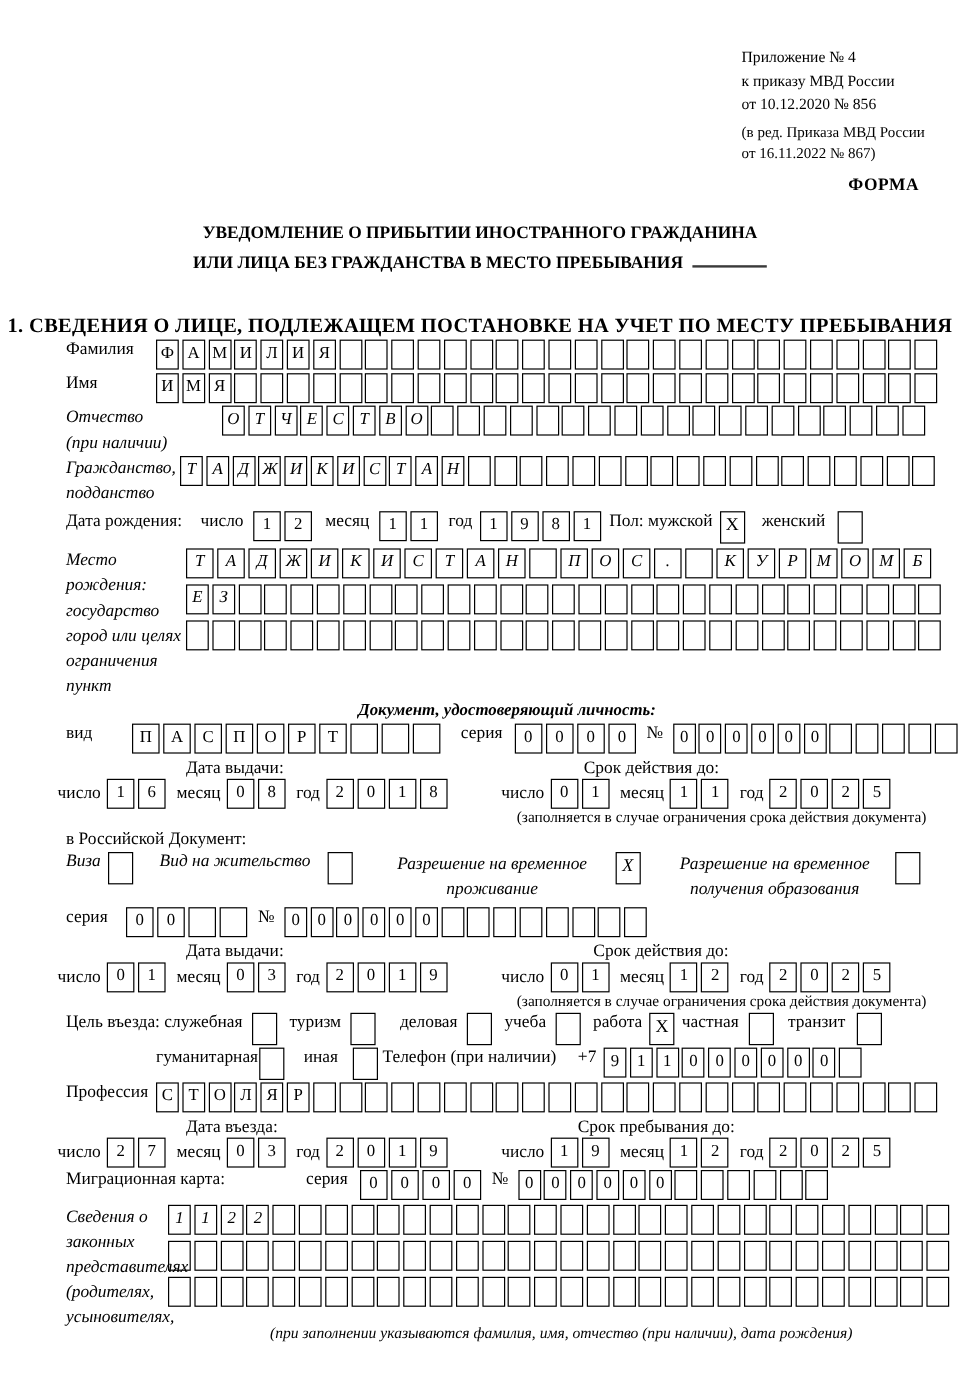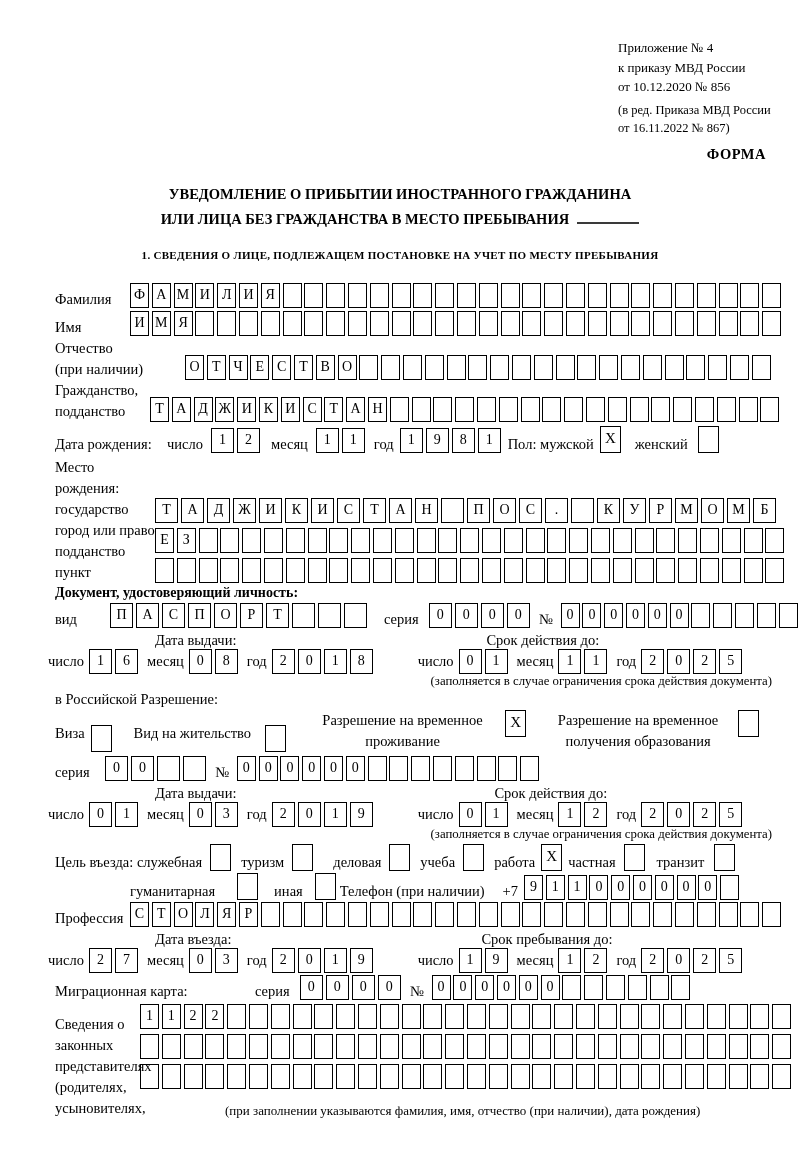--- a/index.html
+++ b/index.html
@@ -3,34 +3,34 @@
 <meta charset="utf-8">
 <style>
   html,body{margin:0;padding:0;background:#fff;}
   .page{position:relative;width:800px;height:1163px;background:#ffffff;overflow:hidden;
         font-family:"Liberation Serif","DejaVu Serif",serif;color:#000;font-size:14.5px;}
   .hdr{position:absolute;top:38px;left:618px;font-size:13px;line-height:1.5;}
   .hdr .ed{margin-top:4px;font-size:12.5px;line-height:1.45;}
   .forma{position:absolute;top:146px;left:0;width:766px;text-align:right;font-weight:bold;font-size:14.5px;letter-spacing:.5px;}
   .title{position:absolute;top:182px;left:0;width:100%;text-align:center;font-weight:bold;font-size:14.5px;line-height:1.75;}
   .uline{display:inline-block;width:62px;border-bottom:2.2px solid #3a3a3a;height:.85em;margin-left:8px;}
-  .sec{position:absolute;top:249px;left:0;width:100%;text-align:center;font-weight:bold;font-size:11px;letter-spacing:.3px;}
+  .sec{position:absolute;top:262px;left:0;width:100%;text-align:center;font-weight:bold;font-size:17px;letter-spacing:.3px;}
   .form{position:absolute;top:283px;left:55px;width:735px;}
-  .row{display:flex;align-items:flex-end;}
-  .rowt{display:flex;align-items:flex-end;}
+  .row{display:flex;align-items:flex-start;}
+  .rowt{display:flex;align-items:flex-start;font-style:italic;}
   .cells{display:flex;flex:none;}
   .cell{box-sizing:border-box;flex:none;width:19px;height:25px;border:1.6px solid #000;margin-right:2.8px;
         text-align:center;font-size:14px;line-height:21px;overflow:hidden;}
   .wide .cell{width:23px;margin-right:3px;}
   .cb{box-sizing:border-box;flex:none;width:21px;height:27px;border:1.6px solid #000;text-align:center;
       font-size:15px;line-height:23px;}
   .lb{flex:none;}
   .lbcol{flex:none;line-height:21px;}
   .bold{font-weight:bold;}
-  .center{text-align:left;}
+  .center{text-align:center;font-style:italic;}
   .note{font-size:12.8px;}
   .mb3{margin-bottom:3px;} .mb2{margin-bottom:2px;} .mb4{margin-bottom:4px;} .mb0{margin-bottom:0;}
   .dg{display:flex;align-items:center;}
   .dg .lb{margin-right:5px;margin-left:6px;}
   .dg .lb:first-child{margin-left:0;}
   .opt{display:flex;align-items:flex-start;}
   .optlbl{text-align:center;line-height:21px;}
 </style>
 </head>
 <body>
@@ -226,22 +226,22 @@
       <span class="lb" style="margin-left:4px;margin-right:6px">Пол: мужской</span>
       <span class="cb">X</span>
       <span class="lb" style="margin:0 10px 0 14px">женский</span>
       <span class="cb"></span>
     </div>
 
     <div class="rowt mb2" style="margin-top:4px">
       <div class="lbcol" style="width:100px">
         <div>Место рождения:</div>
         <div>государство</div>
-        <div>город или право</div>
-        <div>подданство пункт</div>
+        <div>город или целях</div>
+        <div>ограничения пункт</div>
       </div>
       <div>
         <div class="cells wide" style="margin-bottom:5px">
             <span class="cell">Т</span>
             <span class="cell">А</span>
             <span class="cell">Д</span>
             <span class="cell">Ж</span>
             <span class="cell">И</span>
             <span class="cell">К</span>
             <span class="cell">И</span>
@@ -408,21 +408,21 @@
             <span class="cell">2</span>
             <span class="cell">0</span>
             <span class="cell">2</span>
             <span class="cell">5</span>
           </div>
       </div>
     </div>
 
     <div class="note mb2" style="text-align:right;padding-right:18px">(заполняется в случае ограничения срока действия документа)</div>
 
-    <div class="mb2">в Российской Разрешение:</div>
+    <div class="mb2">в Российской Документ:</div>
 
     <div class="rowt mb4">
       <div class="opt">
         <span class="lb" style="margin-right:6px">Виза</span>
         <span class="cb"></span>
       </div>
       <div class="opt" style="margin-left:22px">
         <span class="lb" style="margin-right:14px">Вид на жительство</span>
         <span class="cb"></span>
       </div>
@@ -528,21 +528,21 @@
       <span class="cb"></span>
       <span class="lb" style="margin:0 6px 0 10px">работа</span>
       <span class="cb">X</span>
       <span class="lb" style="margin:0 8px 0 6px">частная</span>
       <span class="cb"></span>
       <span class="lb" style="margin:0 10px 0 12px">транзит</span>
       <span class="cb"></span>
     </div>
 
     <div class="row mb2">
-      <span class="lb" style="margin-left:75px;margin-right:22px">гуманитарная</span>
+      <span class="lb" style="margin-left:75px;margin-right:1px">гуманитарная</span>
       <span class="cb"></span>
       <span class="lb" style="margin:0 12px 0 16px">иная</span>
       <span class="cb"></span>
       <span class="lb" style="margin:0 18px 0 4px">Телефон (при наличии)</span>
       <span class="lb" style="margin-right:6px">+7</span>
       <div class="cells">
           <span class="cell">9</span>
           <span class="cell">1</span>
           <span class="cell">1</span>
           <span class="cell">0</span>

